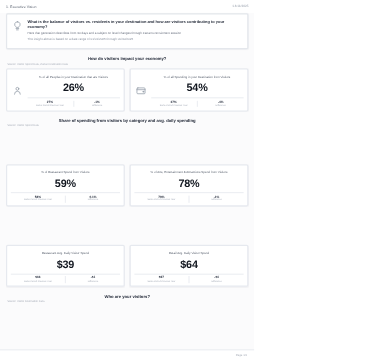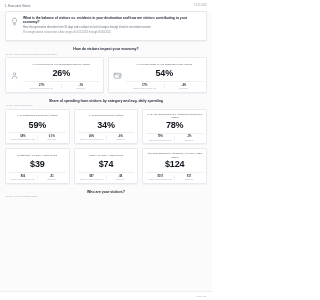--- a/index.html
+++ b/index.html
@@ -65,21 +65,21 @@
     margin-bottom: 1.5px;
   }
   .section-source {
     font-size: 2.2px; color: #a8aeb9; margin-bottom: 2.5px;
     padding-left: 1px;
   }
 
   
   .kpi-row { display: flex; gap: 4px; }
   .kpi-row.cols2 > * { flex: 1 1 0; }
-  .kpi-row.cols3 > * { flex: 1 1 0; }
+  .kpi-row.cols3 > * { flex: 1 1 0; margin-top: 28px; }
   .kpi-card {
     background: #ffffff;
     border: 0.4px solid #e6e9ef;
     border-radius: 1.5px;
     padding: 3px 3px 2.5px;
     display: flex; flex-direction: column; align-items: center;
     min-width: 0;
     box-shadow: 0 0.3px .8px rgba(25,35,60,.04);
   }
   .kpi-card.withicon { flex-direction: row; align-items: stretch; gap: 3px; padding-left: 2.5px; }
@@ -219,34 +219,20 @@
             <div class="kpi-sub-val">58%</div>
             <div class="kpi-sub-lab">Same Period Previous Year</div>
           </div>
           <div class="kpi-sub-cell">
             <div class="kpi-sub-val">0.1%</div>
             <div class="kpi-sub-lab">Difference</div>
           </div>
         </div>
       </div>
 
-      <div class="kpi-card">
-        <div class="kpi-label">% of Retail Spend from Visitors</div>
-        <div class="kpi-value">34%</div>
-        <div class="kpi-sub">
-          <div class="kpi-sub-cell">
-            <div class="kpi-sub-val">40%</div>
-            <div class="kpi-sub-lab">Same Period Previous Year</div>
-          </div>
-          <div class="kpi-sub-cell">
-            <div class="kpi-sub-val">-6%</div>
-            <div class="kpi-sub-lab">Difference</div>
-          </div>
-        </div>
-      </div>
 
       <div class="kpi-card">
         <div class="kpi-label">% of Arts, Entertainment &amp; Attractions Spend from Visitors</div>
         <div class="kpi-value">78%</div>
         <div class="kpi-sub">
           <div class="kpi-sub-cell">
             <div class="kpi-sub-val">79%</div>
             <div class="kpi-sub-lab">Same Period Previous Year</div>
           </div>
           <div class="kpi-sub-cell">
@@ -268,47 +254,33 @@
           </div>
           <div class="kpi-sub-cell">
             <div class="kpi-sub-val">-$1</div>
             <div class="kpi-sub-lab">Difference</div>
           </div>
         </div>
       </div>
 
       <div class="kpi-card">
         <div class="kpi-label">Retail Avg. Daily Visitor Spend</div>
-        <div class="kpi-value">$74</div>
+        <div class="kpi-value">$64</div>
         <div class="kpi-sub">
           <div class="kpi-sub-cell">
             <div class="kpi-sub-val">$97</div>
             <div class="kpi-sub-lab">Same Period Previous Year</div>
           </div>
           <div class="kpi-sub-cell">
             <div class="kpi-sub-val">-$4</div>
             <div class="kpi-sub-lab">Difference</div>
           </div>
         </div>
       </div>
 
-      <div class="kpi-card">
-        <div class="kpi-label">Arts, Entertainment &amp; Attractions Avg. Daily Visitor Spend</div>
-        <div class="kpi-value">$124</div>
-        <div class="kpi-sub">
-          <div class="kpi-sub-cell">
-            <div class="kpi-sub-val">$107</div>
-            <div class="kpi-sub-lab">Same Period Previous Year</div>
-          </div>
-          <div class="kpi-sub-cell">
-            <div class="kpi-sub-val">$17</div>
-            <div class="kpi-sub-lab">Difference</div>
-          </div>
-        </div>
-      </div>
     </div>
   </div>
 
   <div class="section">
     <div class="section-title">Who are your visitors?</div>
     <div class="section-source">Source: Visitor Destination Data</div>
   </div>
 
   <div class="spacer"></div>
 

